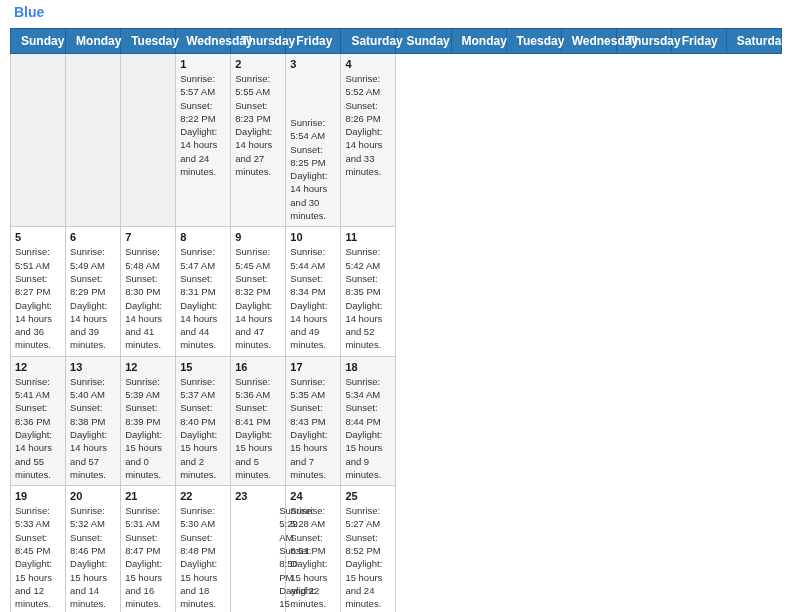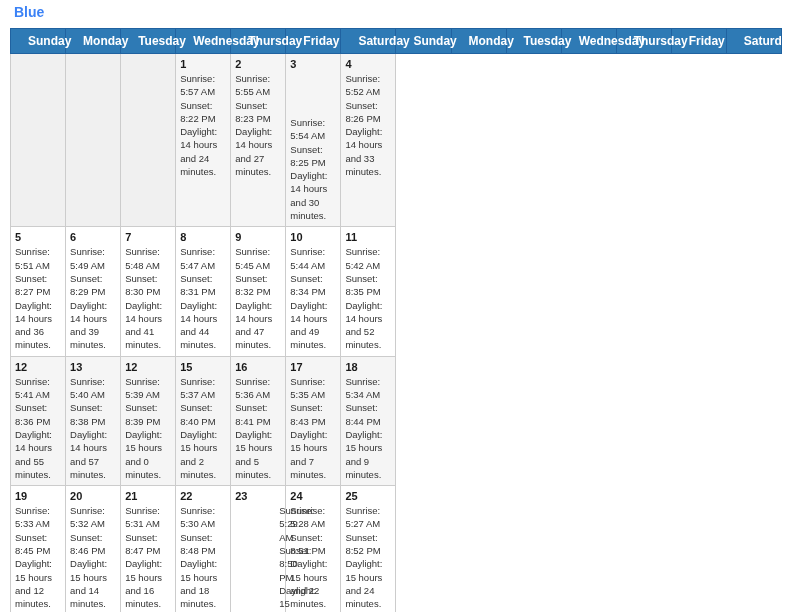--- a/index.html
+++ b/index.html
@@ -37,21 +37,21 @@
     table {
       width: 100%;
       border-collapse: collapse;
       table-layout: fixed;
     }
     thead tr th {
       background: #2e7ab5;
       color: #fff;
       font-size: 12px;
       font-weight: bold;
-      padding: 5px 17px;
+      padding: 5px 10px;
       text-align: left;
       border: 1px solid #2062a0;
     }
     tbody tr td {
       border: 1px solid #ccc;
       vertical-align: top;
       padding: 4px 4px;
       font-size: 10px;
       color: #333;
       height: 88px;

